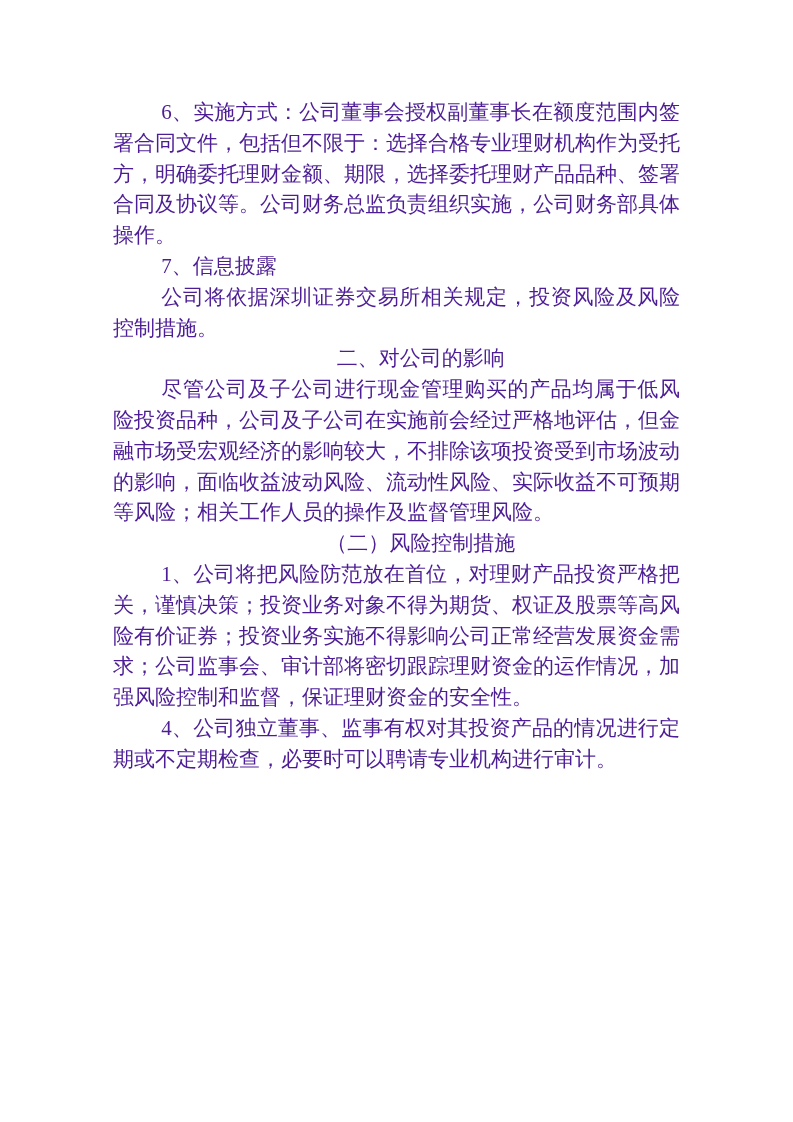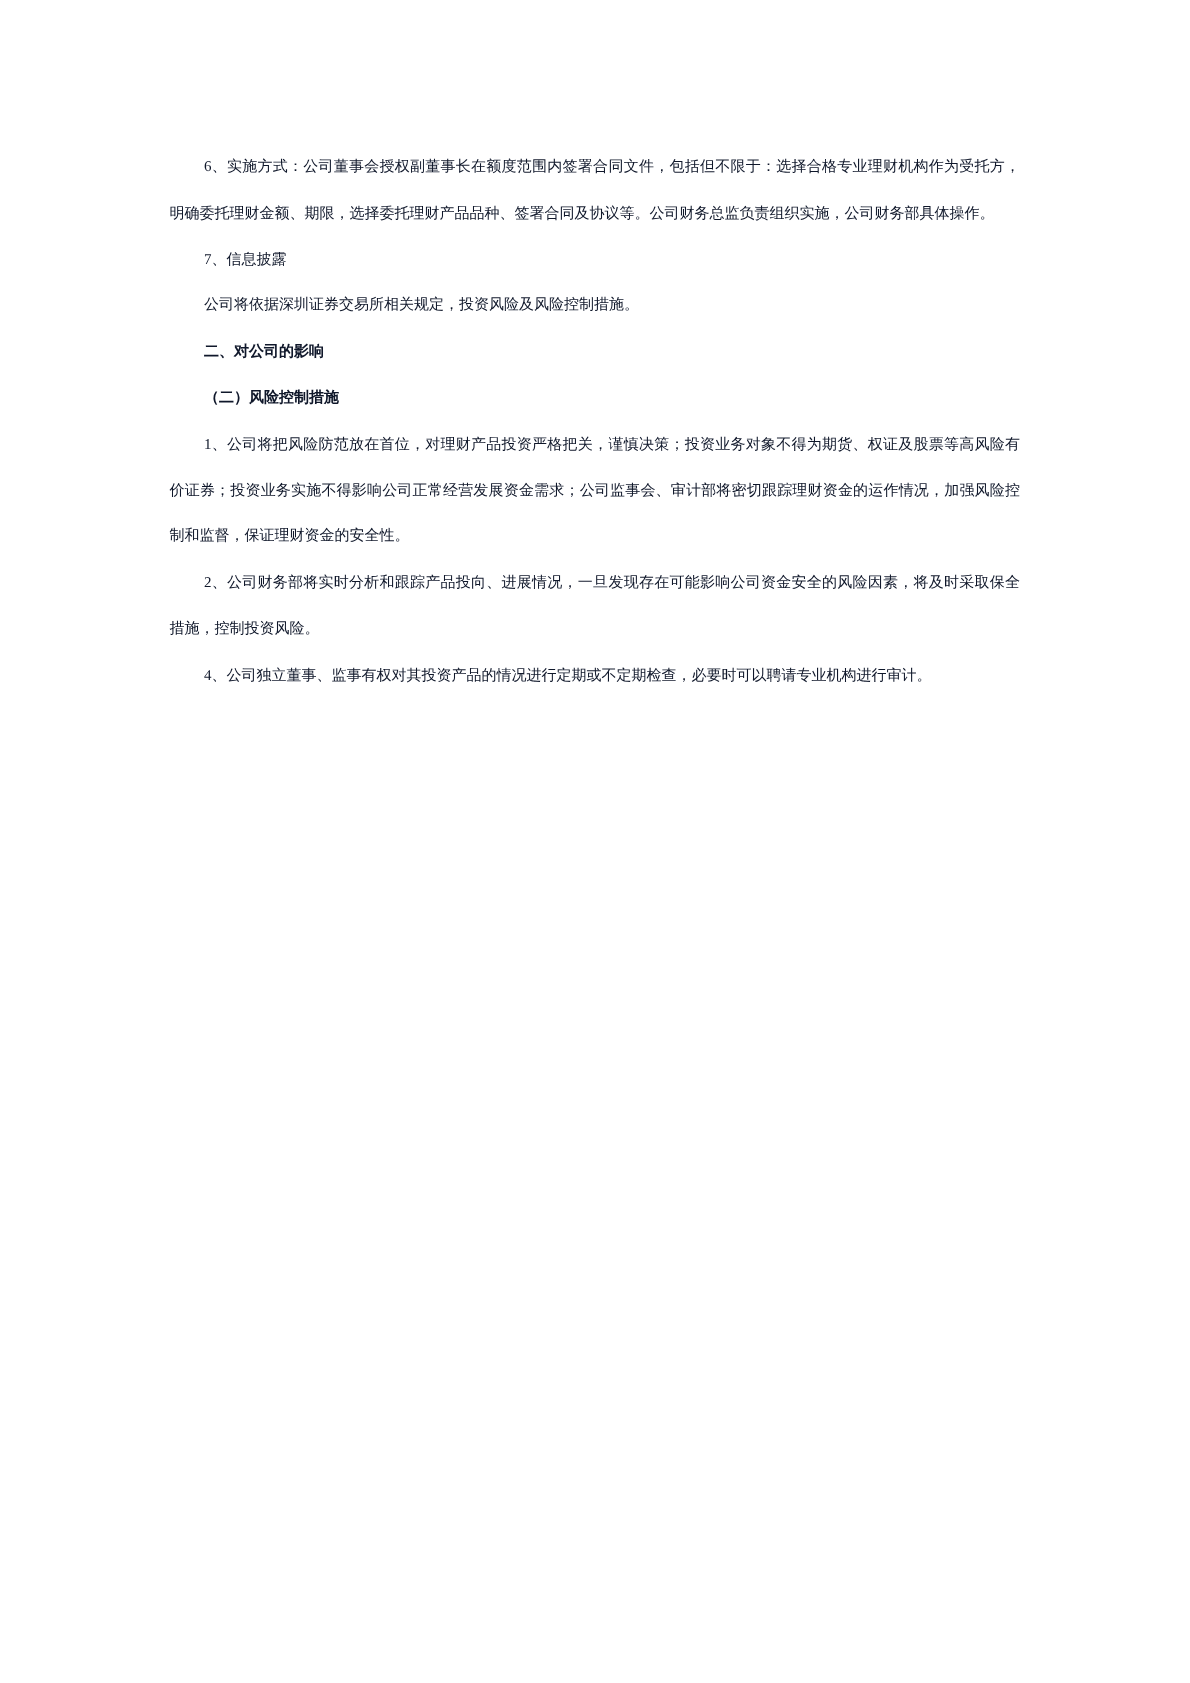--- a/index.html
+++ b/index.html
@@ -25,40 +25,40 @@
   }
   .content {
     position: absolute;
     left: 113px;
     top: 97px;
     width: 567px;
   }
   .content p {
     margin: 0;
     padding: 0;
-    font-size: 10px;
+    font-size: 21px;
     line-height: 30.8px;
     text-align: justify;
     text-justify: inter-ideograph;
     text-indent: 2.3em;
     word-break: break-all;
-    color: #0f172a;
+    color: #4c1d95;
   }
   .content p.heading {
-    font-weight: 700;
-    text-align: left;
+    font-weight: 400;
+    text-align: center;
   }
 </style>
 </head>
 <body>
 
 <div class="page">
   <div class="content">
     <p class="para">6、实施方式：公司董事会授权副董事长在额度范围内签署合同文件，包括但不限于：选择合格专业理财机构作为受托方，明确委托理财金额、期限，选择委托理财产品品种、签署合同及协议等。公司财务总监负责组织实施，公司财务部具体操作。</p>
     <p class="para">7、信息披露</p>
     <p class="para">公司将依据深圳证券交易所相关规定，投资风险及风险控制措施。</p>
     <p class="heading">二、对公司的影响</p>
+    <p class="para">尽管公司及子公司进行现金管理购买的产品均属于低风险投资品种，公司及子公司在实施前会经过严格地评估，但金融市场受宏观经济的影响较大，不排除该项投资受到市场波动的影响，面临收益波动风险、流动性风险、实际收益不可预期等风险；相关工作人员的操作及监督管理风险。</p>
     <p class="heading">（二）风险控制措施</p>
     <p class="para">1、公司将把风险防范放在首位，对理财产品投资严格把关，谨慎决策；投资业务对象不得为期货、权证及股票等高风险有价证券；投资业务实施不得影响公司正常经营发展资金需求；公司监事会、审计部将密切跟踪理财资金的运作情况，加强风险控制和监督，保证理财资金的安全性。</p>
-    <p class="para">2、公司财务部将实时分析和跟踪产品投向、进展情况，一旦发现存在可能影响公司资金安全的风险因素，将及时采取保全措施，控制投资风险。</p>
     <p class="para">4、公司独立董事、监事有权对其投资产品的情况进行定期或不定期检查，必要时可以聘请专业机构进行审计。</p>
   </div>
 </div>
 
 </body></html>

